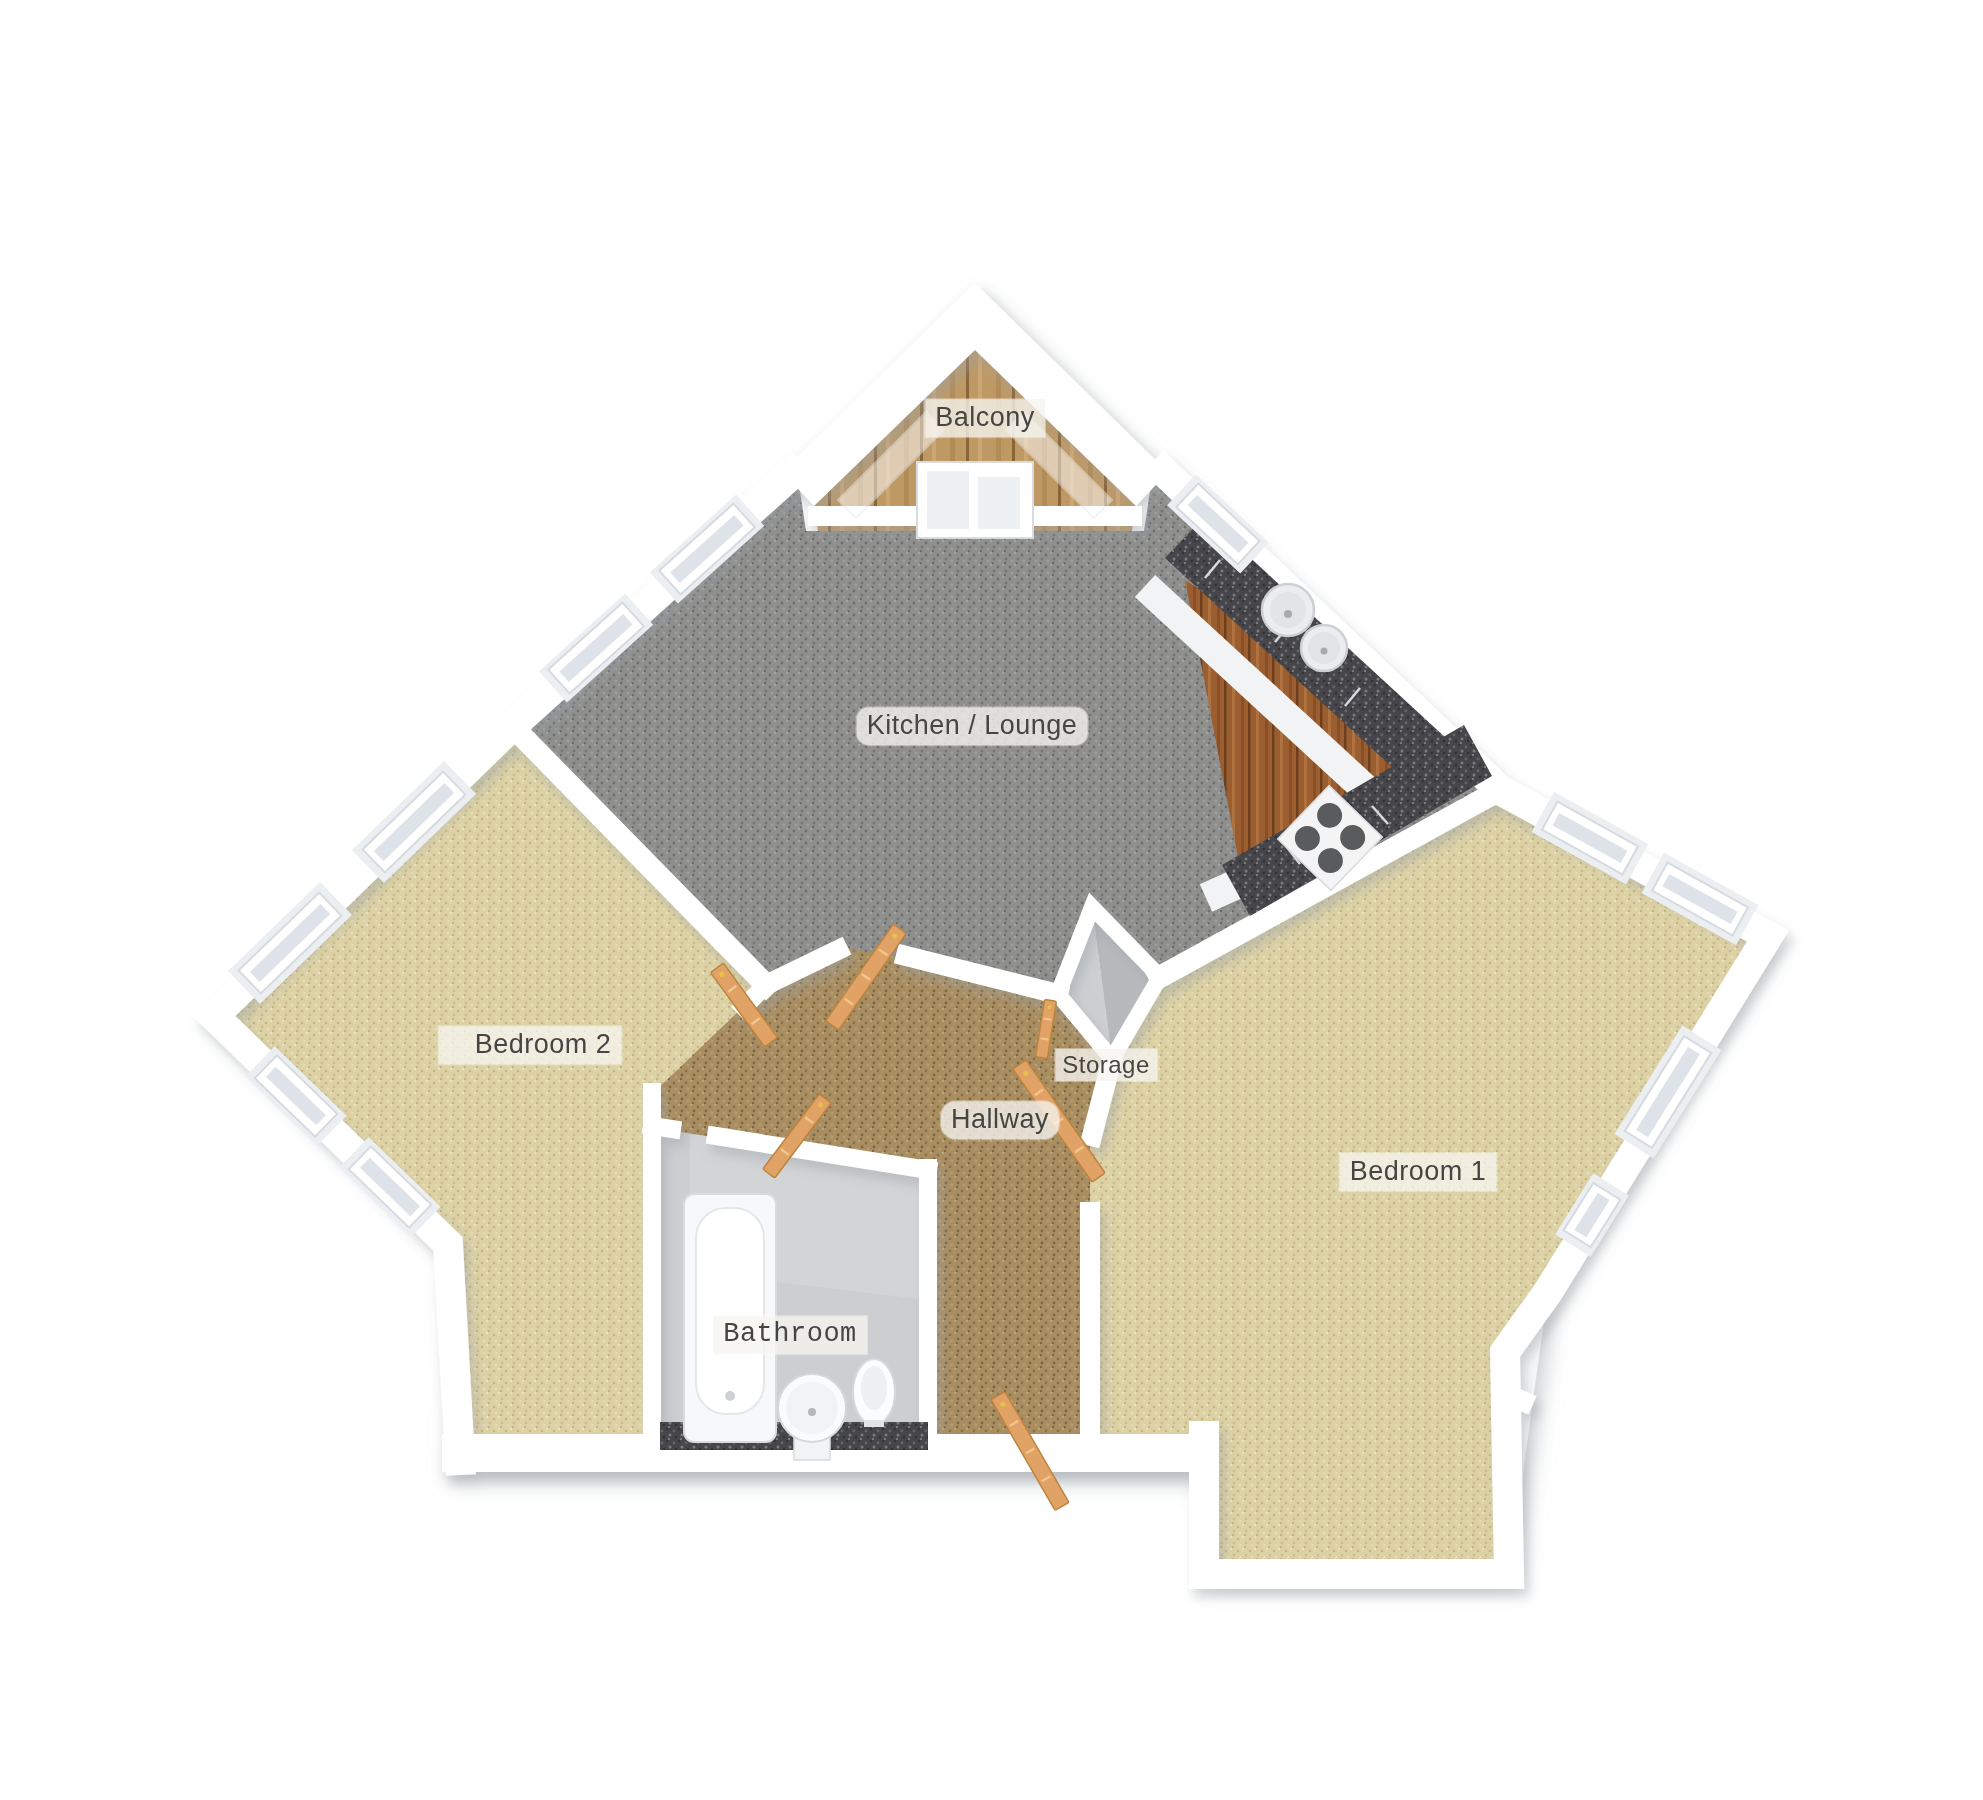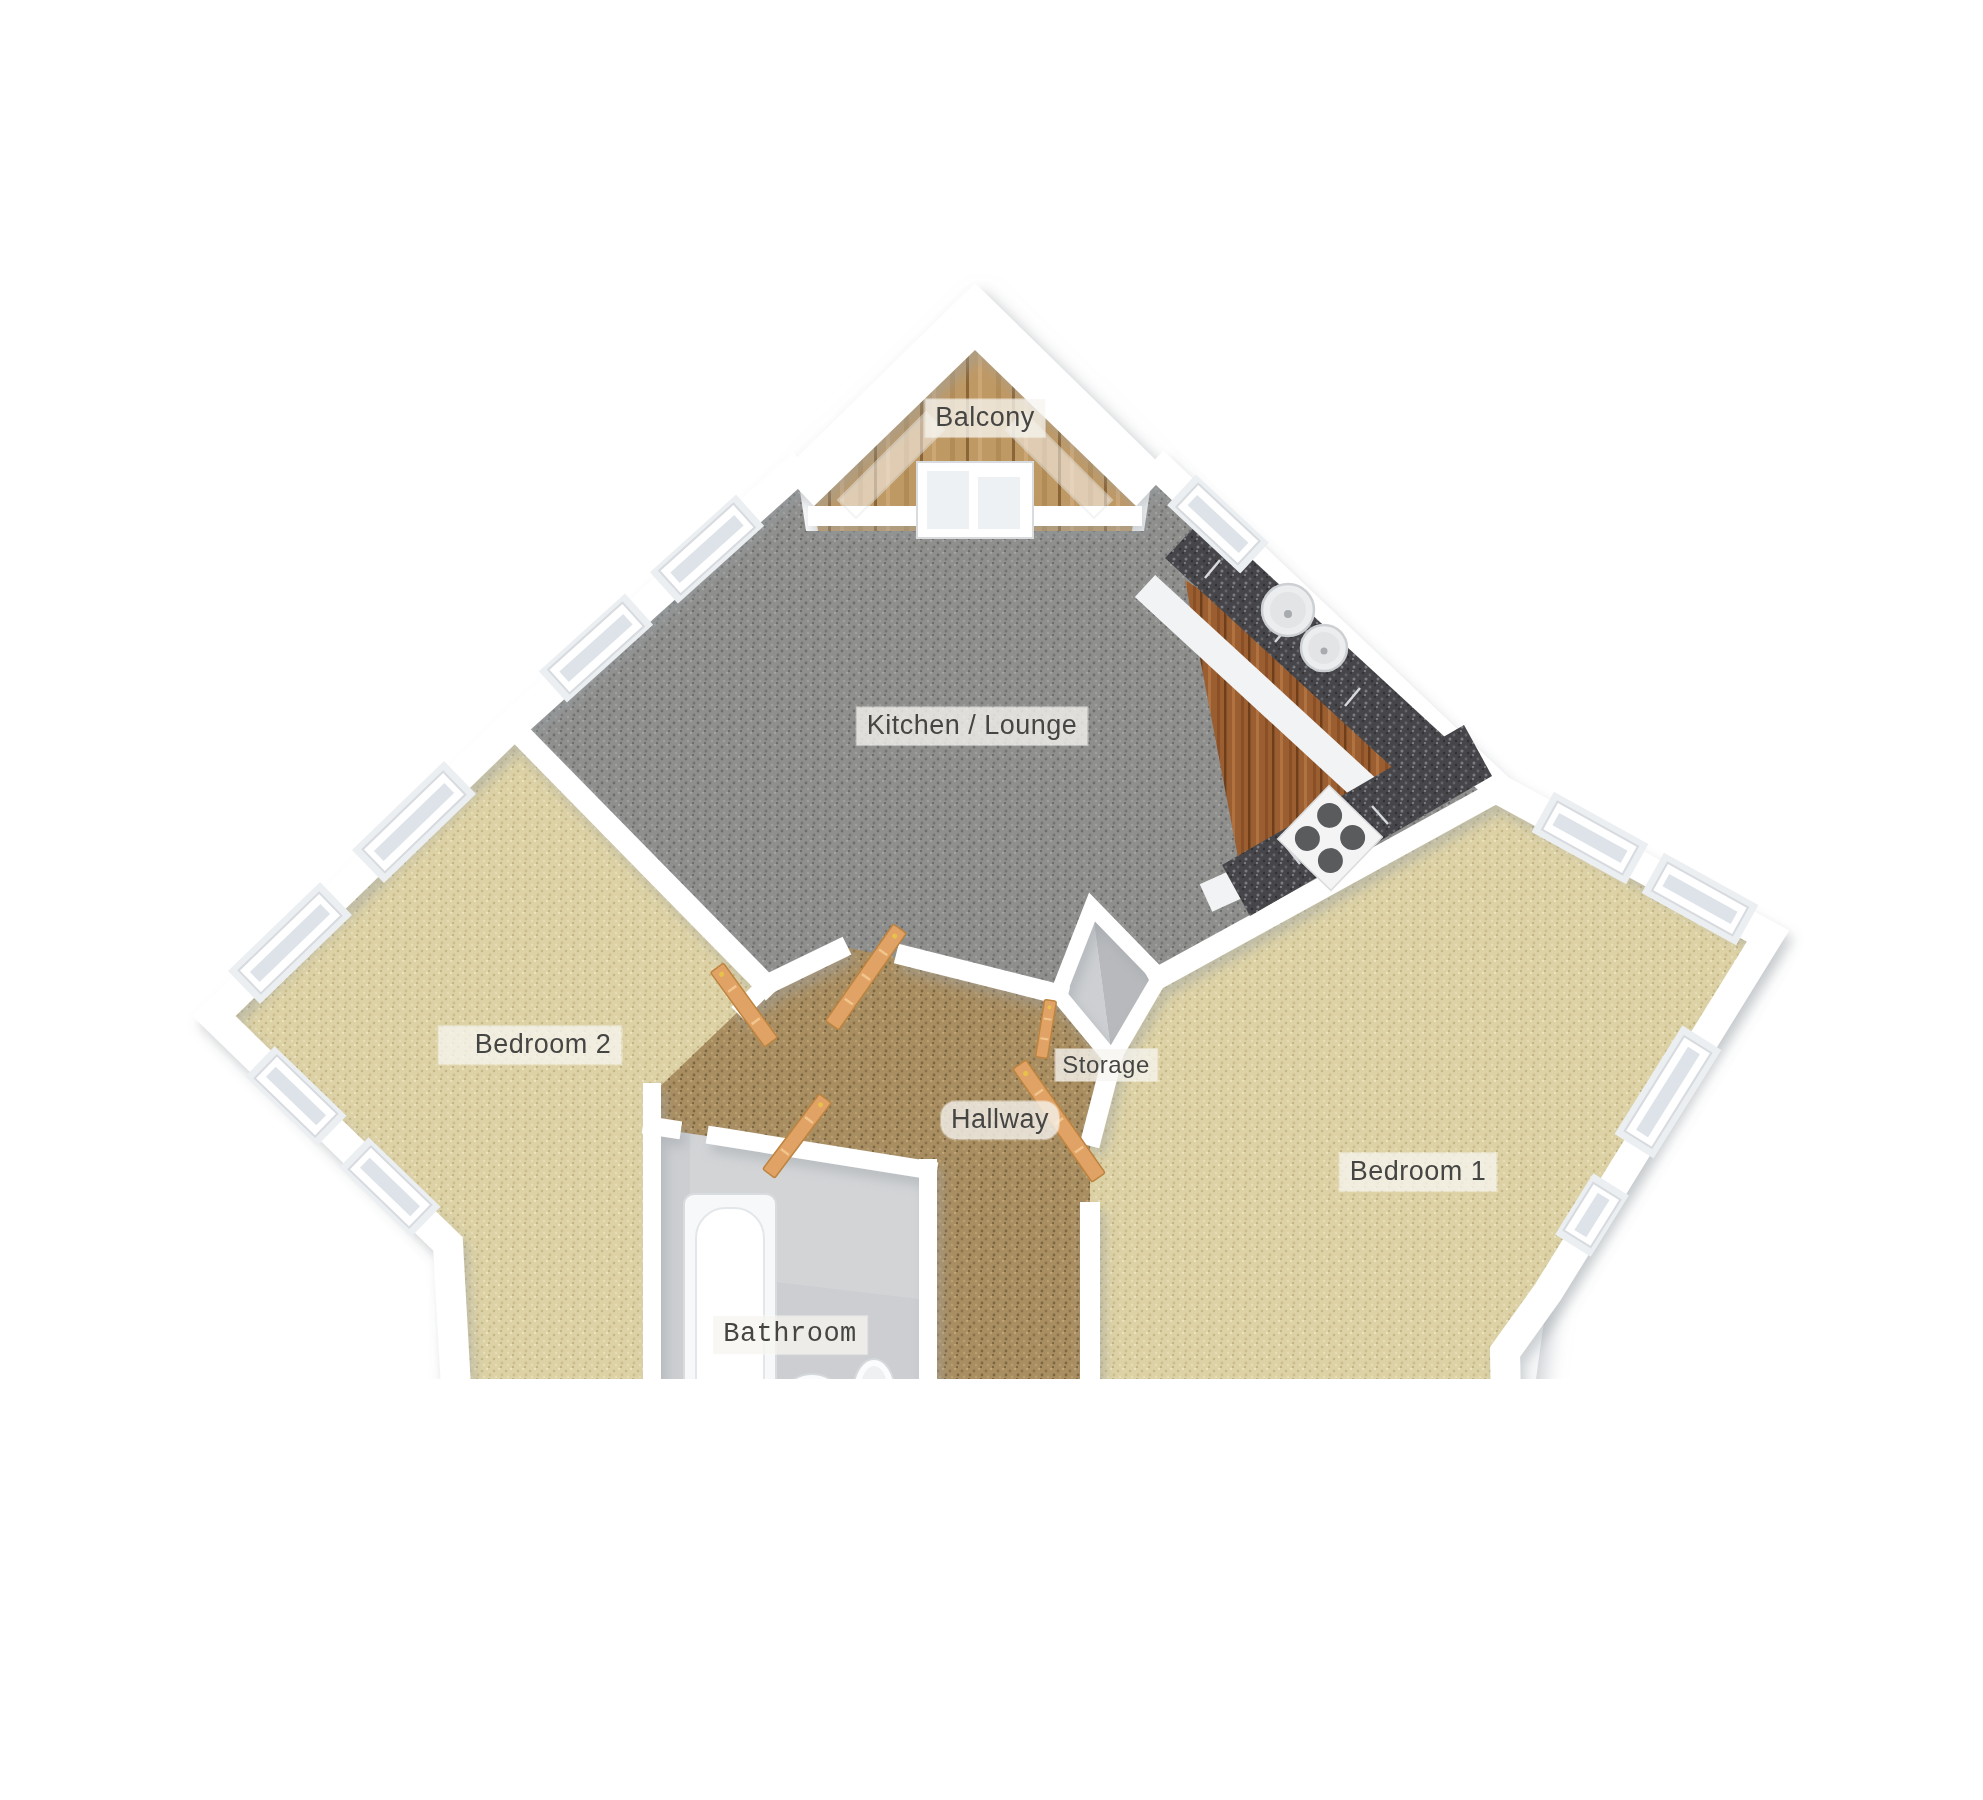--- a/index.html
+++ b/index.html
@@ -1,16 +1,16 @@
 <!DOCTYPE html>
 <html><head>
 <meta charset="utf-8">
 <style>
   html,body{margin:0;padding:0;background:#ffffff;}
-  #stage{position:relative;width:1983px;height:1379px;background:#ffffff;overflow:hidden;
+  #stage{position:relative;width:1983px;height:1800px;background:#ffffff;overflow:hidden;
          font-family:"Liberation Sans", sans-serif;}
   #stage svg{position:absolute;left:0;top:0;}
   .room-label{position:absolute;transform:translate(-50%,-50%);
     font-size:27px;color:#454543;letter-spacing:0.5px;white-space:nowrap;
     background:rgba(246,245,240,0.78);padding:2px 10px;line-height:1.25;
     box-shadow:0 0 0 1px rgba(255,255,255,0.35);}
   .room-label.small{font-size:24px;padding:1px 7px;}
 </style>
 </head>
 <body>
@@ -272,19 +272,19 @@
       <rect x="-8" y="-64" width="16" height="128" rx="2" fill="#e0a265" stroke="#bd8440" stroke-width="1.5"></rect>
       <line x1="-5" y1="-32" x2="5" y2="-32" stroke="#f2c58c" stroke-width="2.5"></line>
       <line x1="-5" y1="0" x2="5" y2="0" stroke="#f2c58c" stroke-width="2.5"></line>
       <line x1="-5" y1="32" x2="5" y2="32" stroke="#f2c58c" stroke-width="2.5"></line>
       <circle cx="0" cy="-54" r="2.5" fill="#e8c14a"></circle>
     </g>
   </g>
 </svg>
 
   <div class="room-label" style="left:985px;top:418px;">Balcony</div>
-  <div class="room-label" style="left:972px;top:726px;">Kitchen / Lounge</div>
+  <div class="room-label" style="left:972px;top:726px;border-radius:12px;">Kitchen / Lounge</div>
   <div class="room-label small" style="left:1106px;top:1065px;text-align:right;">Storage</div>
   <div class="room-label" style="left:1000px;top:1120px;border-radius:15px;">Hallway</div>
   <div class="room-label" style="left:530px;top:1045px;padding-left:36px;">Bedroom 2</div>
   <div class="room-label" style="left:1418px;top:1172px;">Bedroom 1</div>
   <div class="room-label" style="left:790px;top:1335px;font-family:Liberation Mono, monospace;">Bathroom</div>
 </div>
 
 </body></html>

